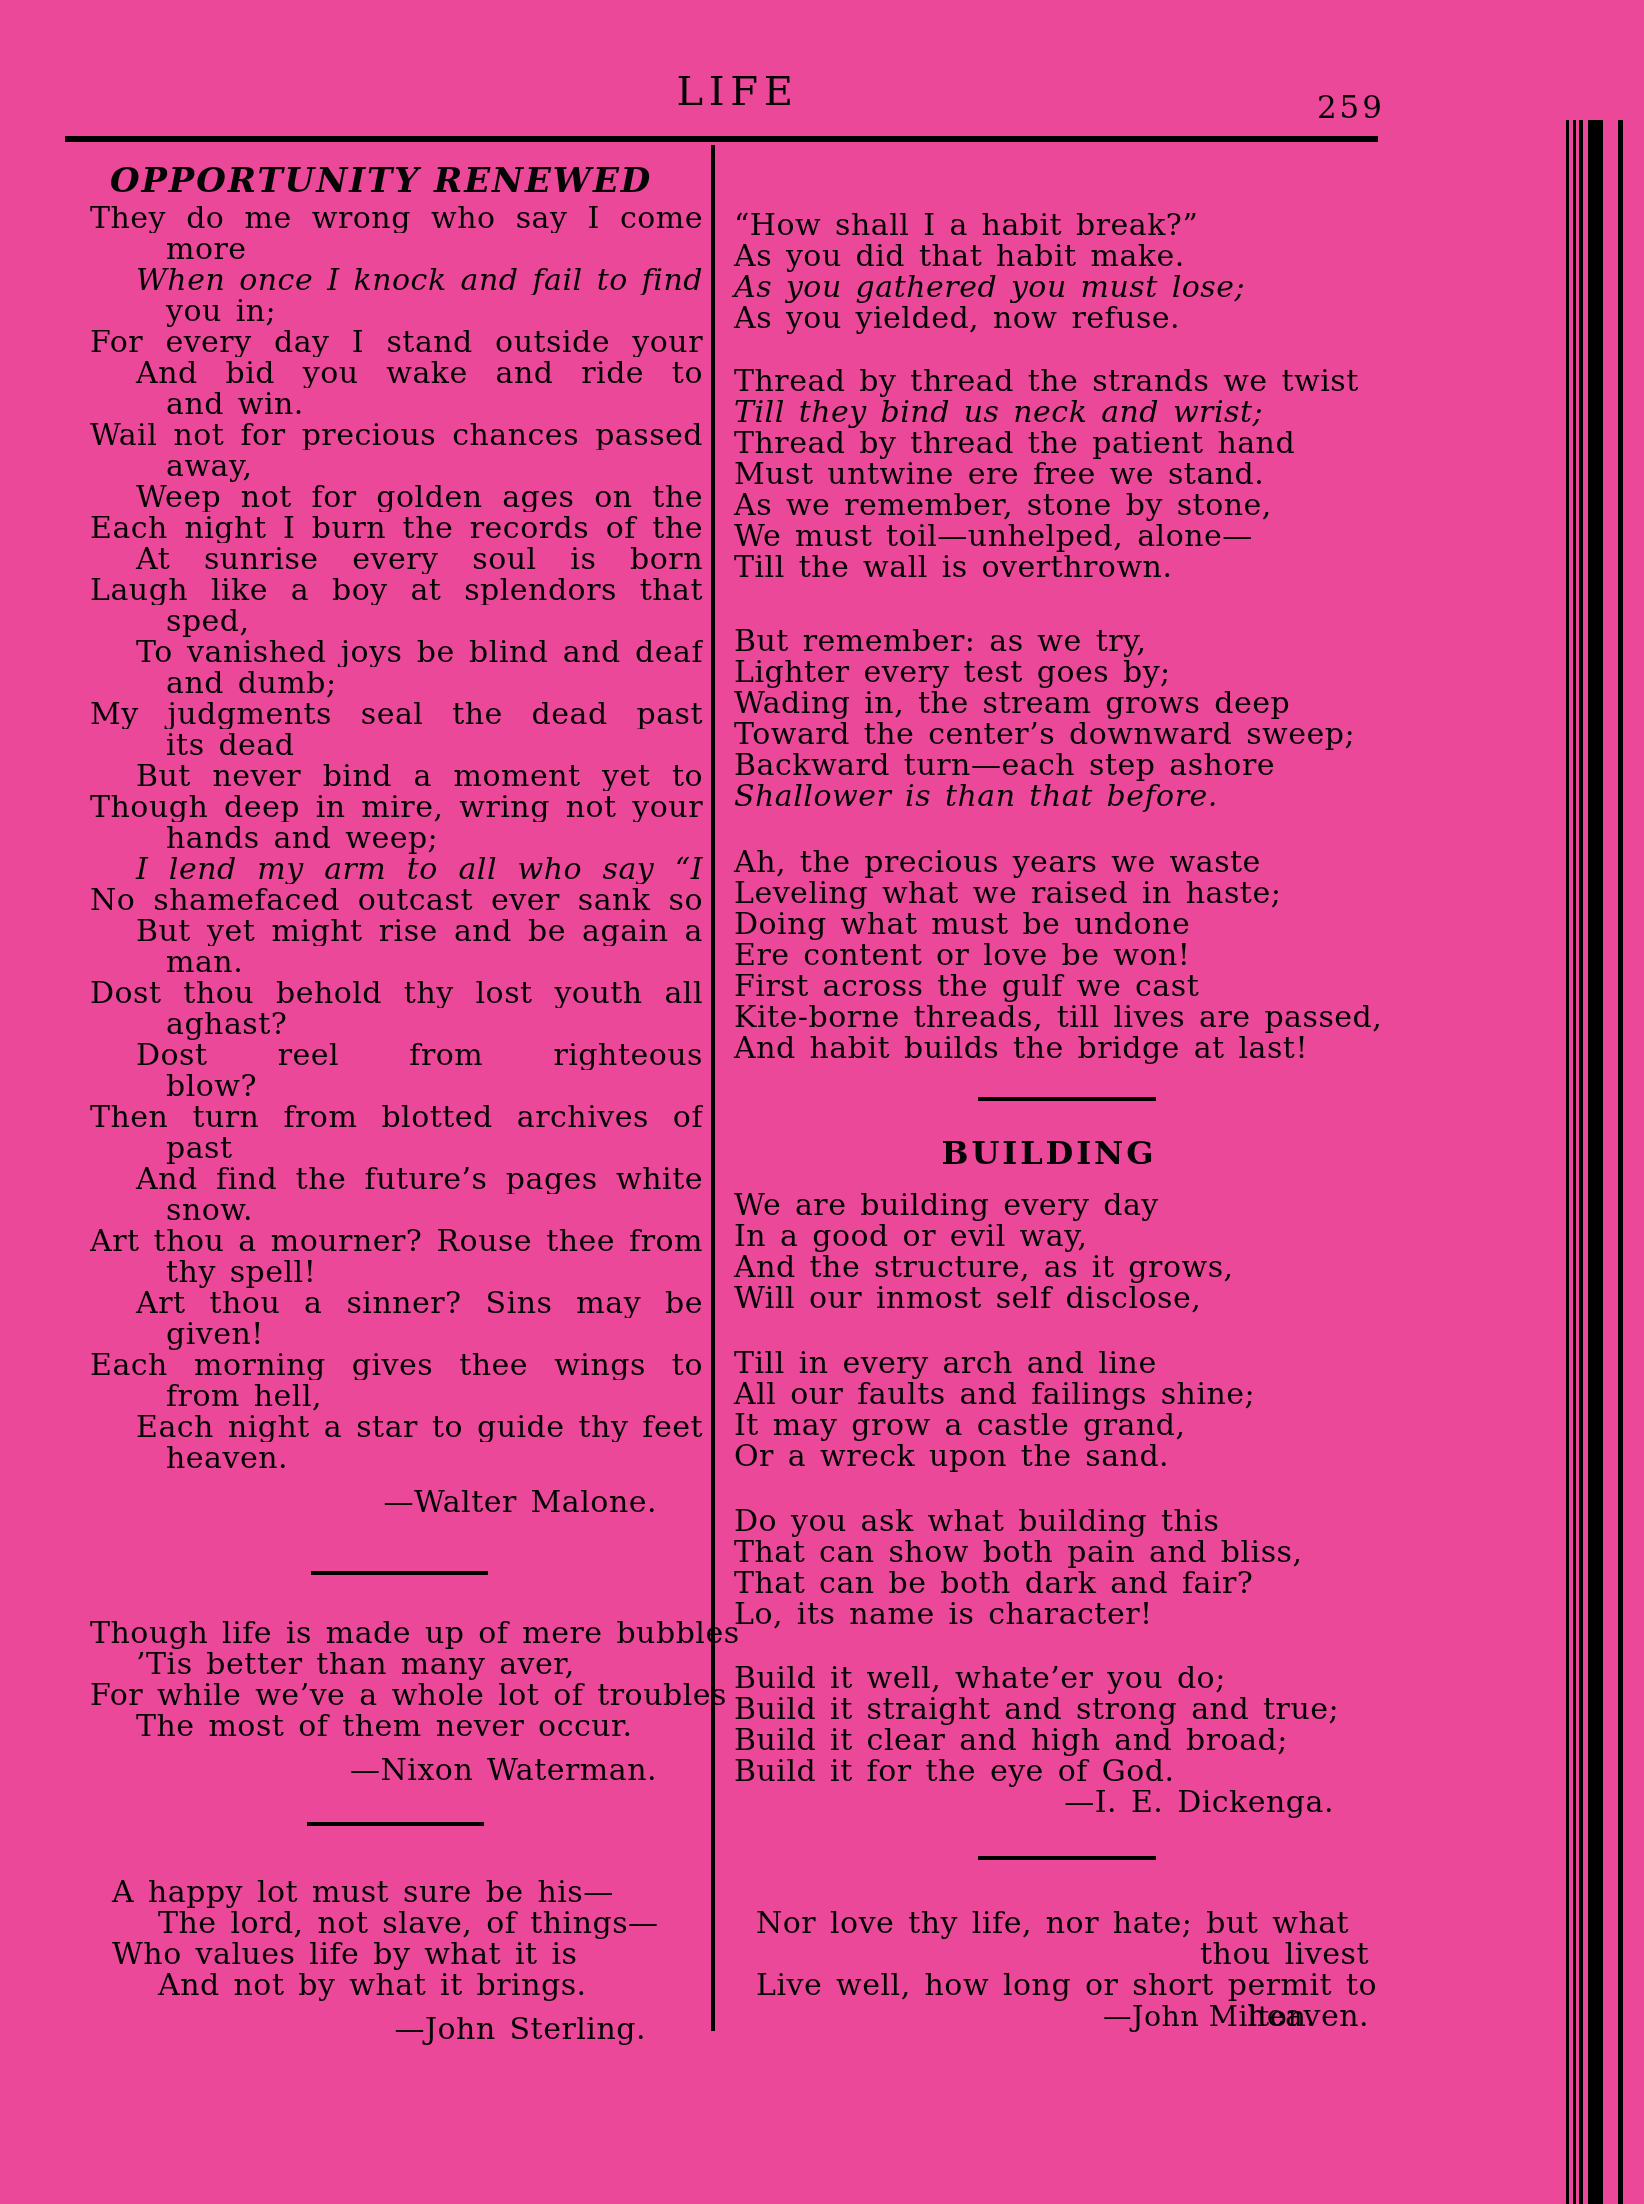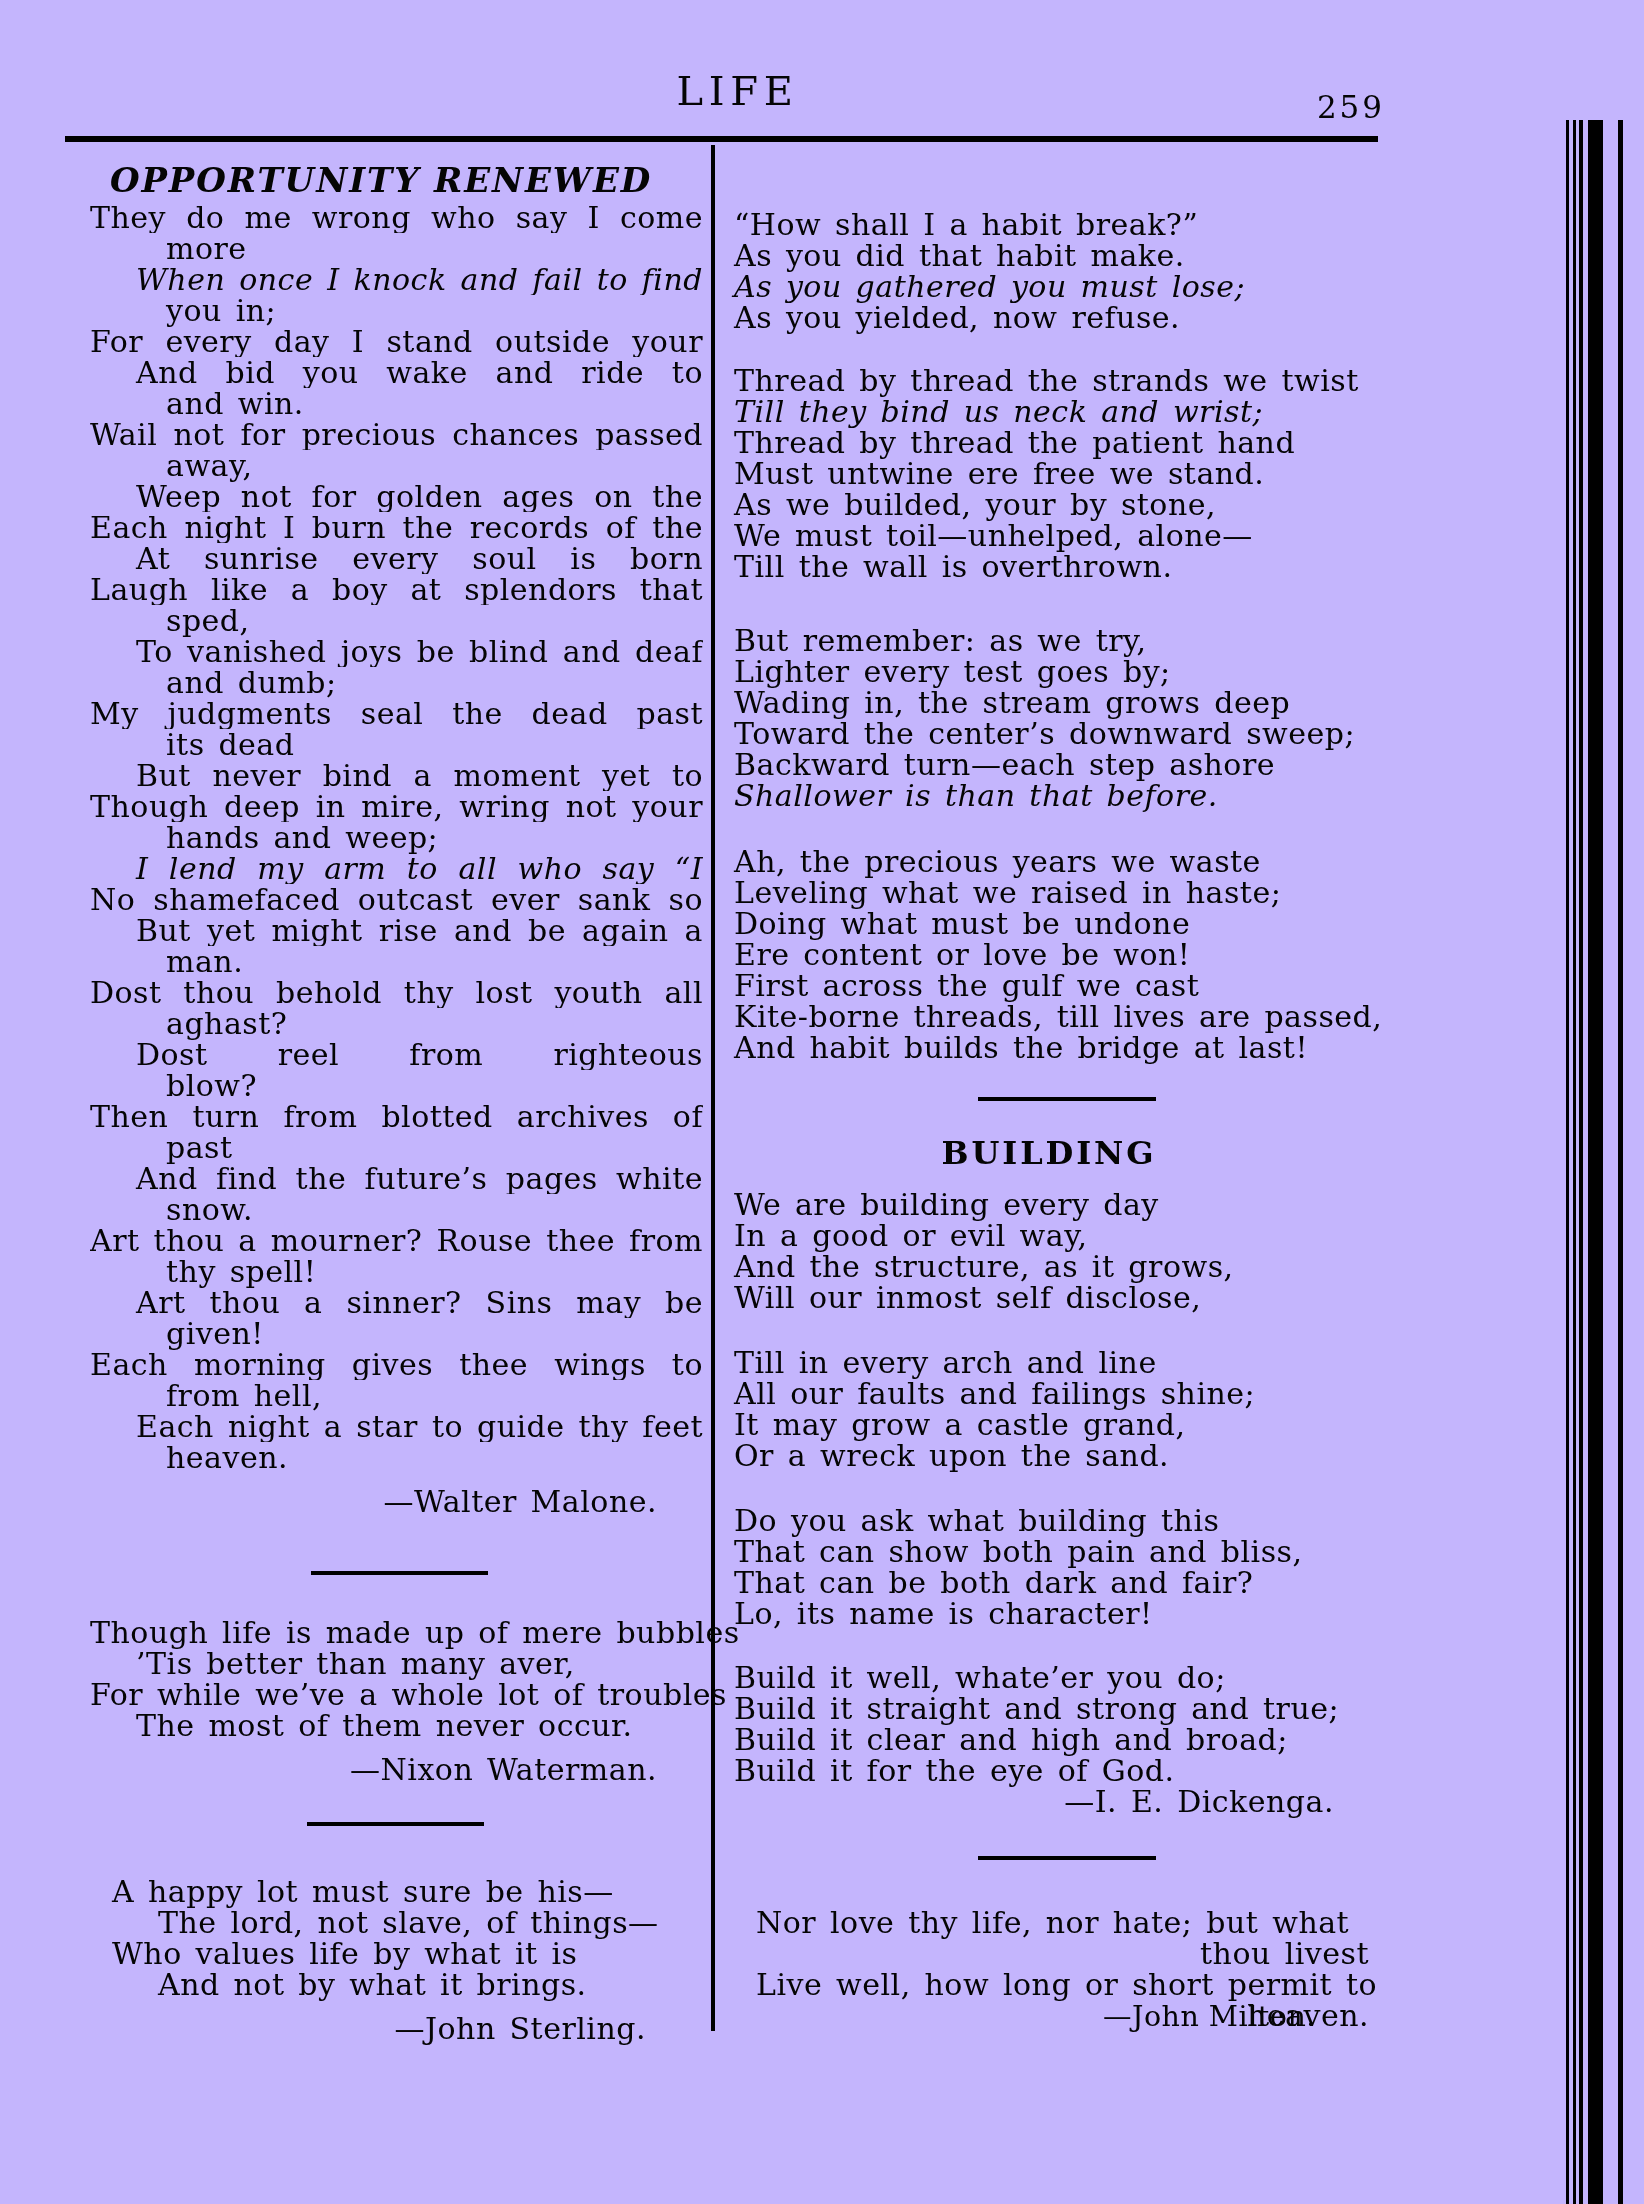--- a/index.html
+++ b/index.html
@@ -1,16 +1,16 @@
 <!DOCTYPE html>
 <html style="font-size:15px"><head>
 <meta charset="utf-8">
 <style>
   html,body{margin:0;padding:0;background:#e8e8e8;}
-  .page{position:relative;width:1644px;height:2205px;background:#c4b5fd;overflow:hidden;
+  .page{position:relative;width:1644px;height:2205px;background:#ec4899;overflow:hidden;
         font-family:"DejaVu Serif","Liberation Serif",serif;color:#050505;}
 
   
   .hdr-title{position:absolute;left:571px;top:68px;width:333px;text-align:center;
              font-size:40px;letter-spacing:5.7px;}
   .hdr-num{position:absolute;left:1317px;top:89px;font-size:31px;letter-spacing:2.9px;}
   .hdr-rule{position:absolute;left:65px;top:136px;width:1313px;height:5.7px;background:#000;}
 
   
   .col-div{position:absolute;left:711px;top:145px;width:3.8px;height:1886px;background:#000;}
@@ -148,21 +148,21 @@
       <div class="ln ind0">“How shall I a habit break?”</div>
       <div class="ln ind0">As you did that habit make.</div>
       <div class="ln ind0 em">As you gathered you must lose;</div>
       <div class="ln ind0">As you yielded, now refuse.</div>
     </div>
   <div class="blk rcol" id="rs2">
       <div class="ln ind0">Thread by thread the strands we twist</div>
       <div class="ln ind0 em">Till they bind us neck and wrist;</div>
       <div class="ln ind0">Thread by thread the patient hand</div>
       <div class="ln ind0">Must untwine ere free we stand.</div>
-      <div class="ln ind0">As we builded, your by stone,</div>
+      <div class="ln ind0">As we remember, stone by stone,</div>
       <div class="ln ind0">We must toil—unhelped, alone—</div>
       <div class="ln ind0">Till the wall is overthrown.</div>
     </div>
   <div class="blk rcol" id="rs3">
       <div class="ln ind0">But remember: as we try,</div>
       <div class="ln ind0">Lighter every test goes by;</div>
       <div class="ln ind0">Wading in, the stream grows deep</div>
       <div class="ln ind0">Toward the center’s downward sweep;</div>
       <div class="ln ind0">Backward turn—each step ashore</div>
       <div class="ln ind0 em">Shallower is than that before.</div>

